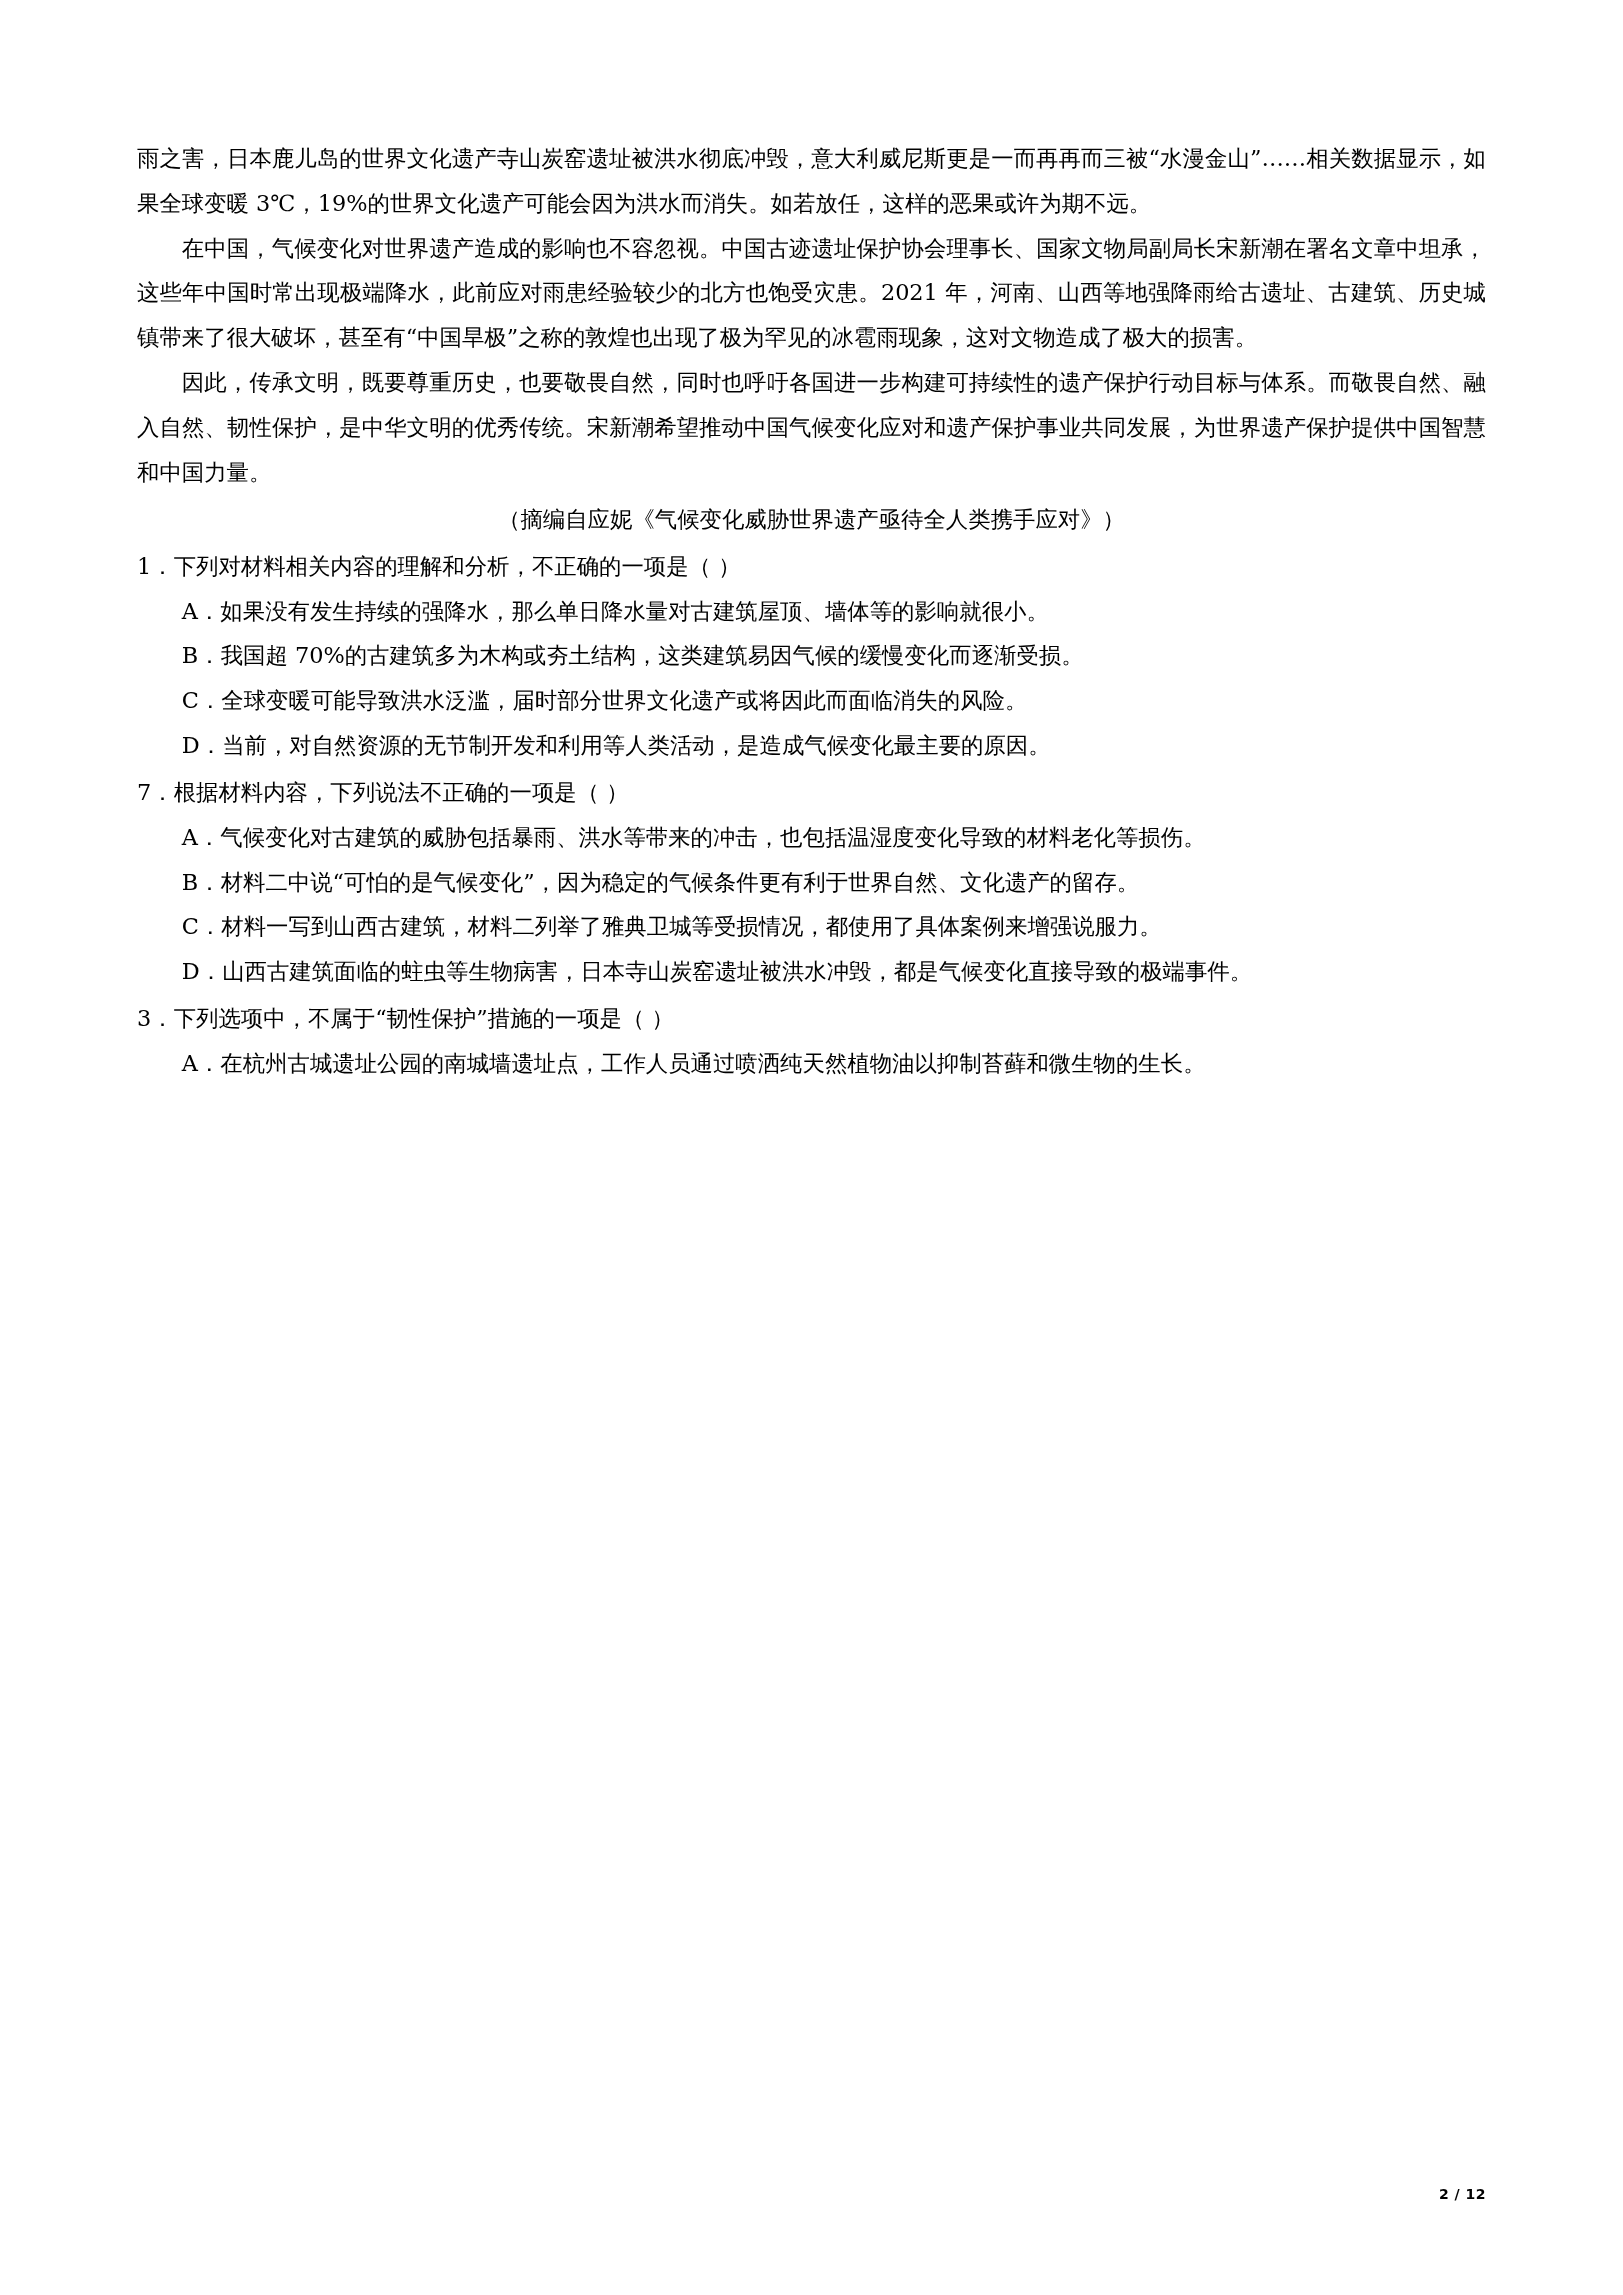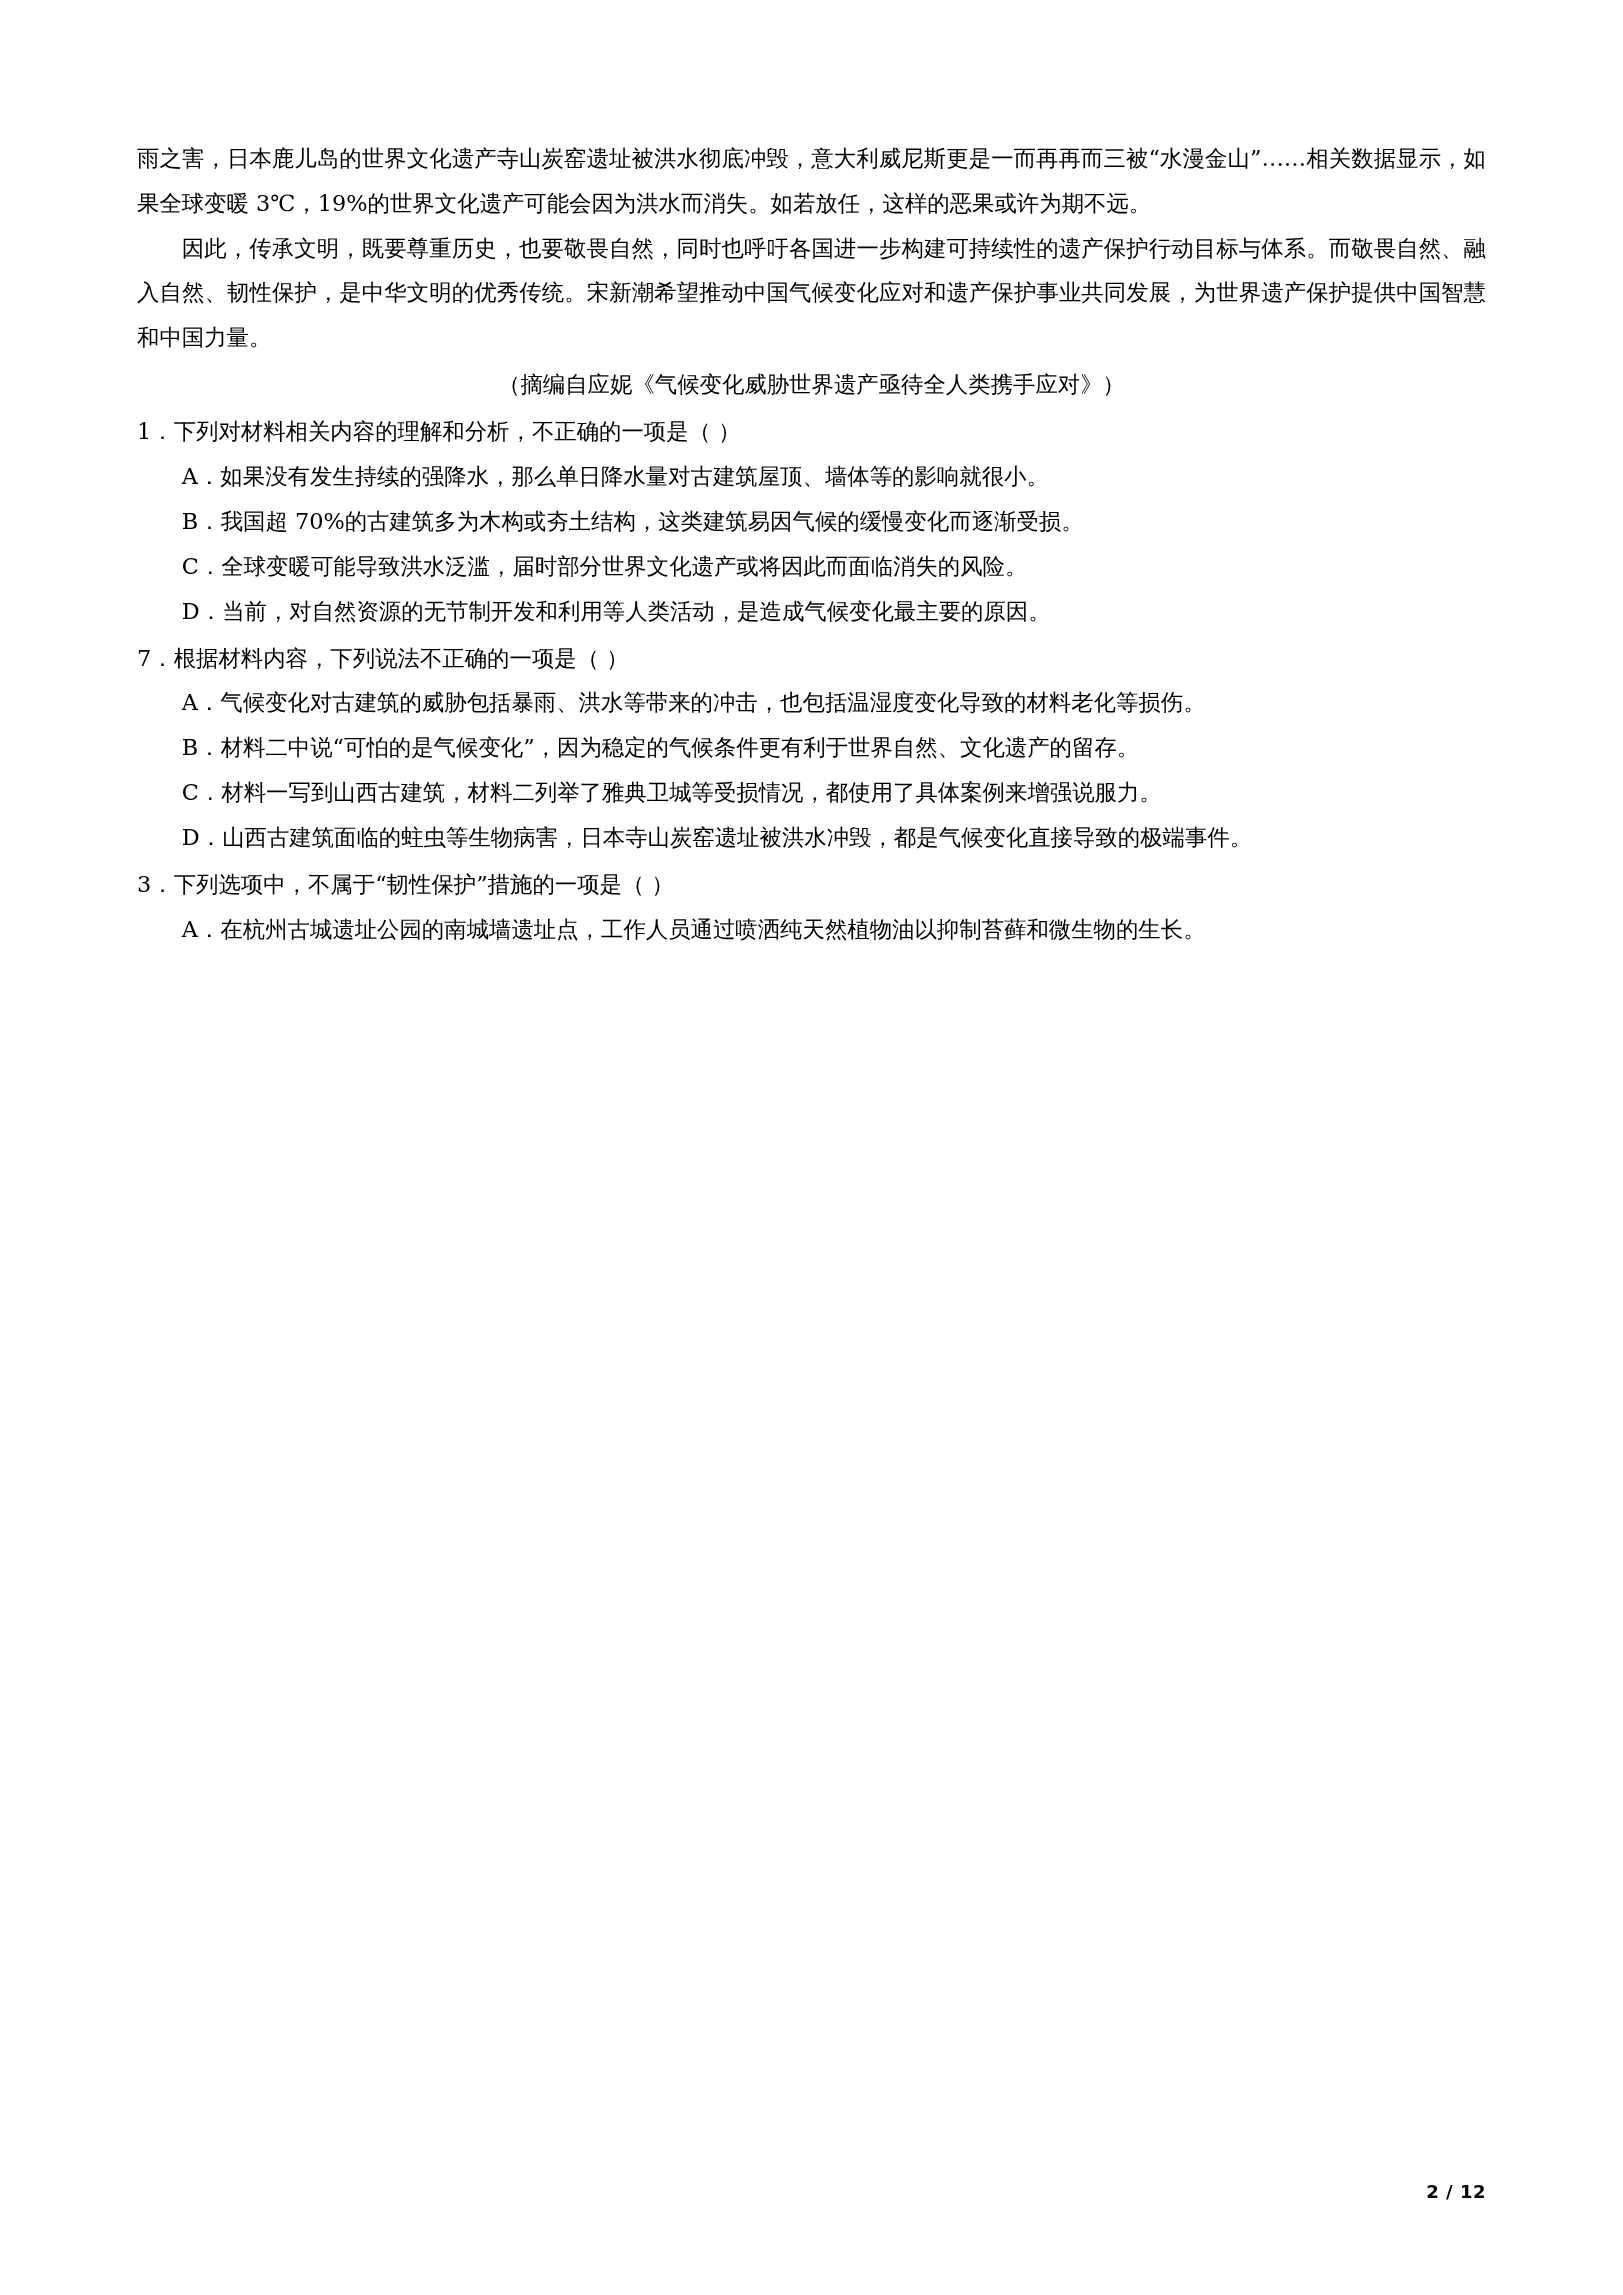--- a/index.html
+++ b/index.html
@@ -45,33 +45,34 @@
     margin-top: 2.2px;
   }
   .q-opt {
     text-indent: 2em;
   }
   .pagefoot {
     position: absolute;
     right: 137px;
     bottom: 93px;
     font-family: "DejaVu Sans", "Liberation Sans", sans-serif;
-    font-size: 18px;
+    font-size: 14px;
     font-weight: bold;
     letter-spacing: 0.5px;
   }
   .pagefoot .sep { font-weight: bold; }
 </style>
 </head>
 <body>
 
 <div class="page">
   <div class="doc-body">
 
     <p class="para-noindent">雨之害，日本鹿儿岛的世界文化遗产寺山炭窑遗址被洪水彻底冲毁，意大利威尼斯更是一而再再而三被“水漫金山”……相关数据显示，如果全球变暖 3℃，19%的世界文化遗产可能会因为洪水而消失。如若放任，这样的恶果或许为期不远。</p>
+    <p class="para">在中国，气候变化对世界遗产造成的影响也不容忽视。中国古迹遗址保护协会理事长、国家文物局副局长宋新潮在署名文章中坦承，这些年中国时常出现极端降水，此前应对雨患经验较少的北方也饱受灾患。2021 年，河南、山西等地强降雨给古遗址、古建筑、历史城镇带来了很大破坏，甚至有“中国旱极”之称的敦煌也出现了极为罕见的冰雹雨现象，这对文物造成了极大的损害。</p>
     <p class="para">因此，传承文明，既要尊重历史，也要敬畏自然，同时也呼吁各国进一步构建可持续性的遗产保护行动目标与体系。而敬畏自然、融入自然、韧性保护，是中华文明的优秀传统。宋新潮希望推动中国气候变化应对和遗产保护事业共同发展，为世界遗产保护提供中国智慧和中国力量。</p>
 
     <p class="source-line">（摘编自应妮《气候变化威胁世界遗产亟待全人类携手应对》）</p>
 
     <p class="q-stem">1．下列对材料相关内容的理解和分析，不正确的一项是（       ）</p>
     <p class="q-opt">A．如果没有发生持续的强降水，那么单日降水量对古建筑屋顶、墙体等的影响就很小。</p>
     <p class="q-opt">B．我国超 70%的古建筑多为木构或夯土结构，这类建筑易因气候的缓慢变化而逐渐受损。</p>
     <p class="q-opt">C．全球变暖可能导致洪水泛滥，届时部分世界文化遗产或将因此而面临消失的风险。</p>
     <p class="q-opt">D．当前，对自然资源的无节制开发和利用等人类活动，是造成气候变化最主要的原因。</p>
 

